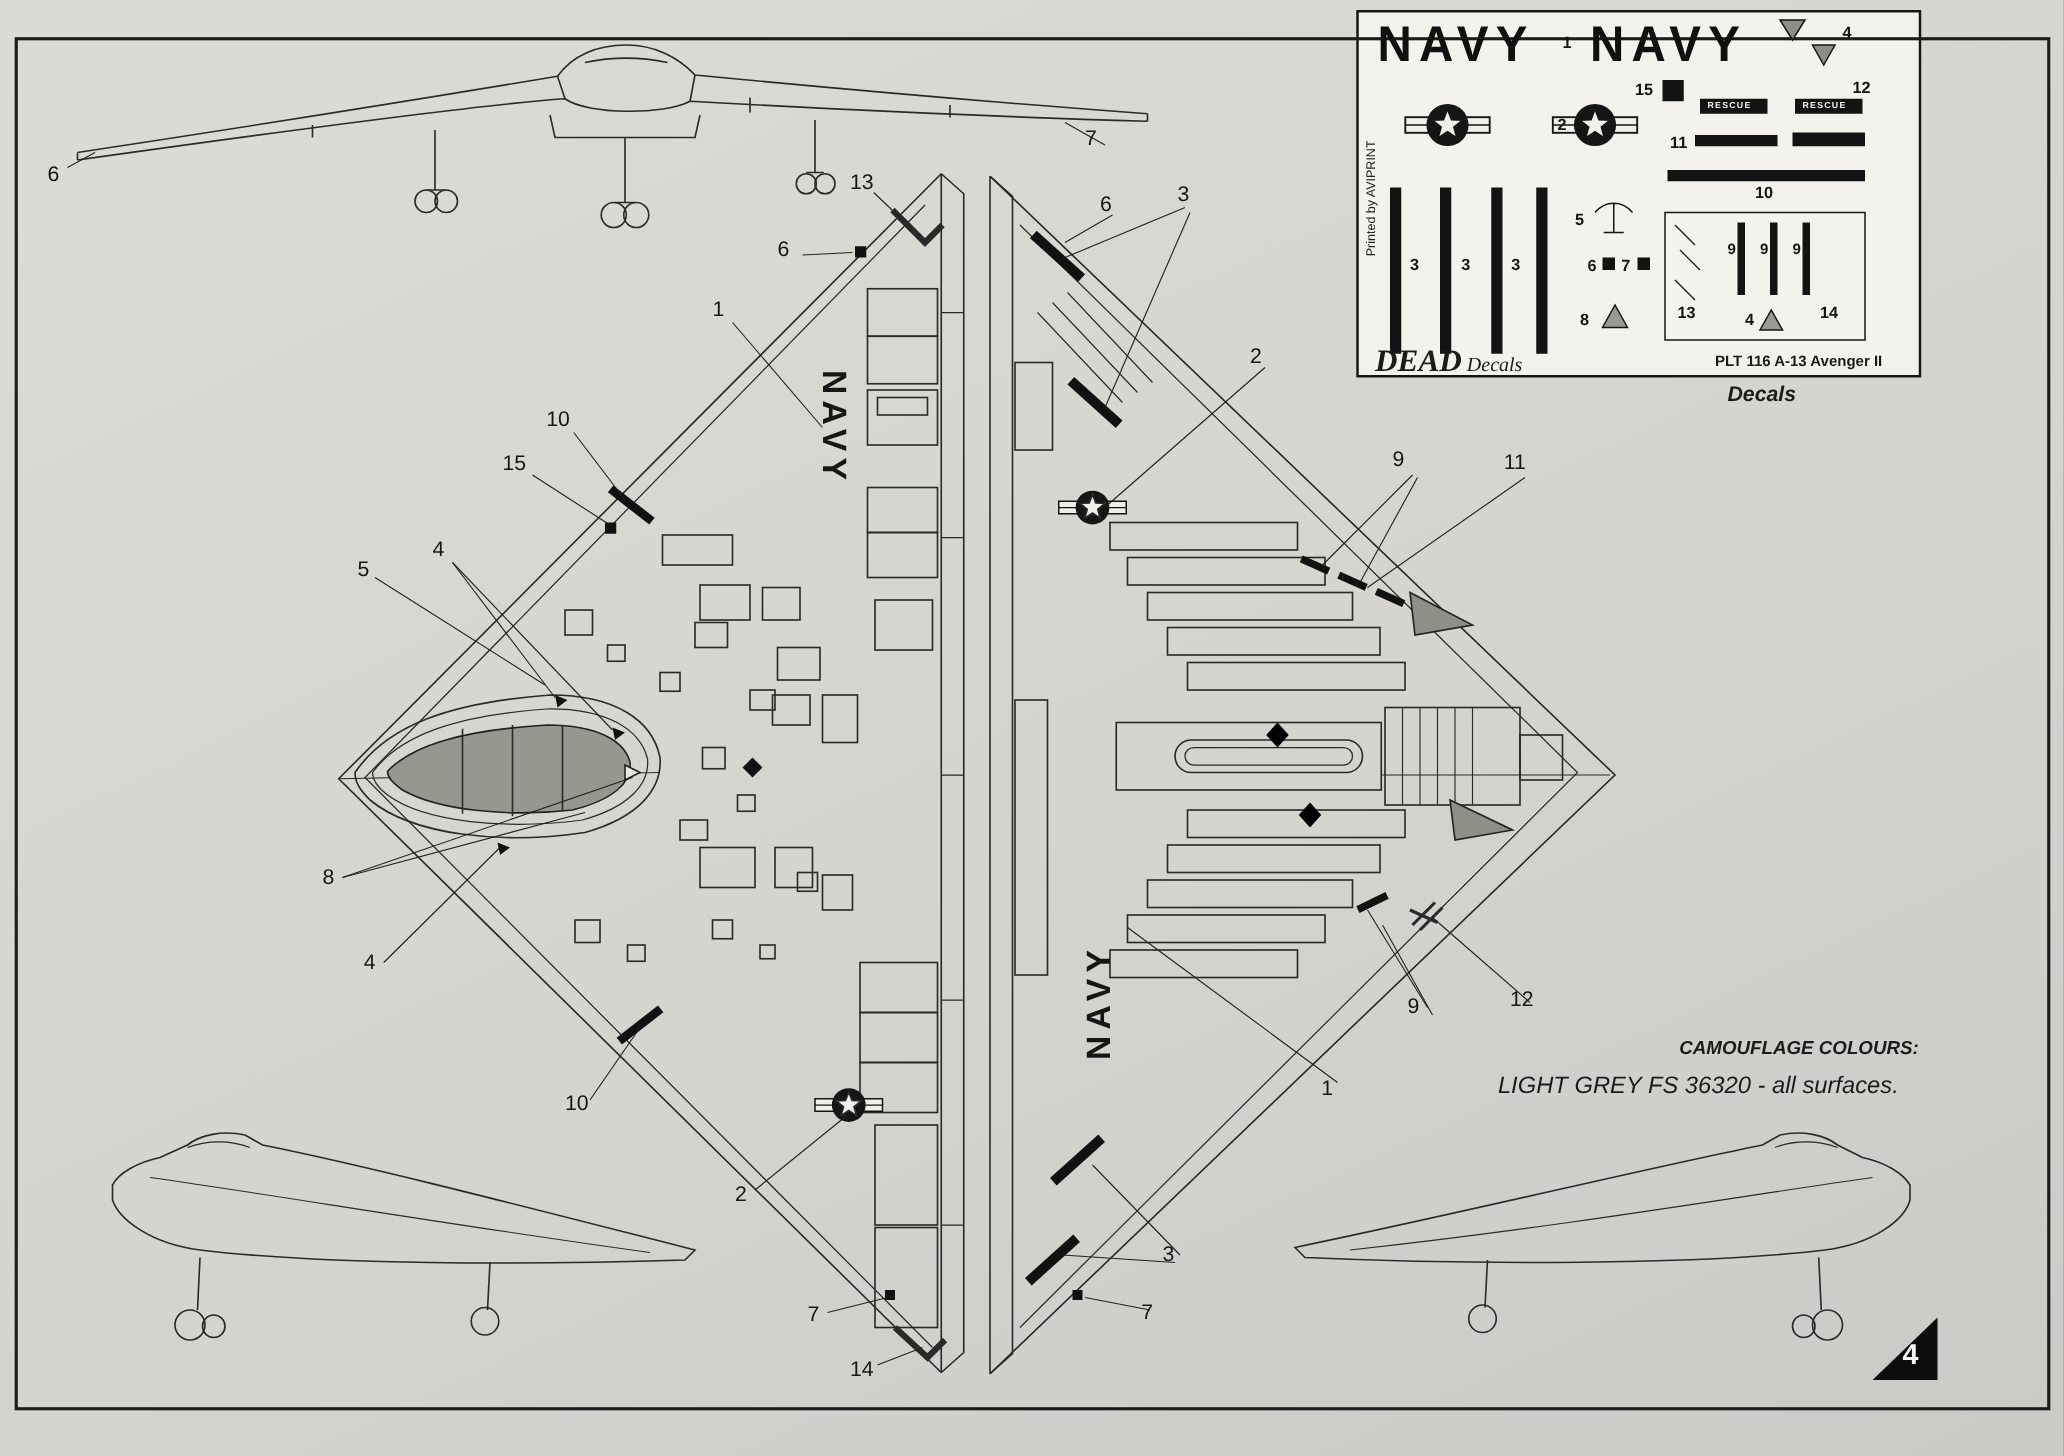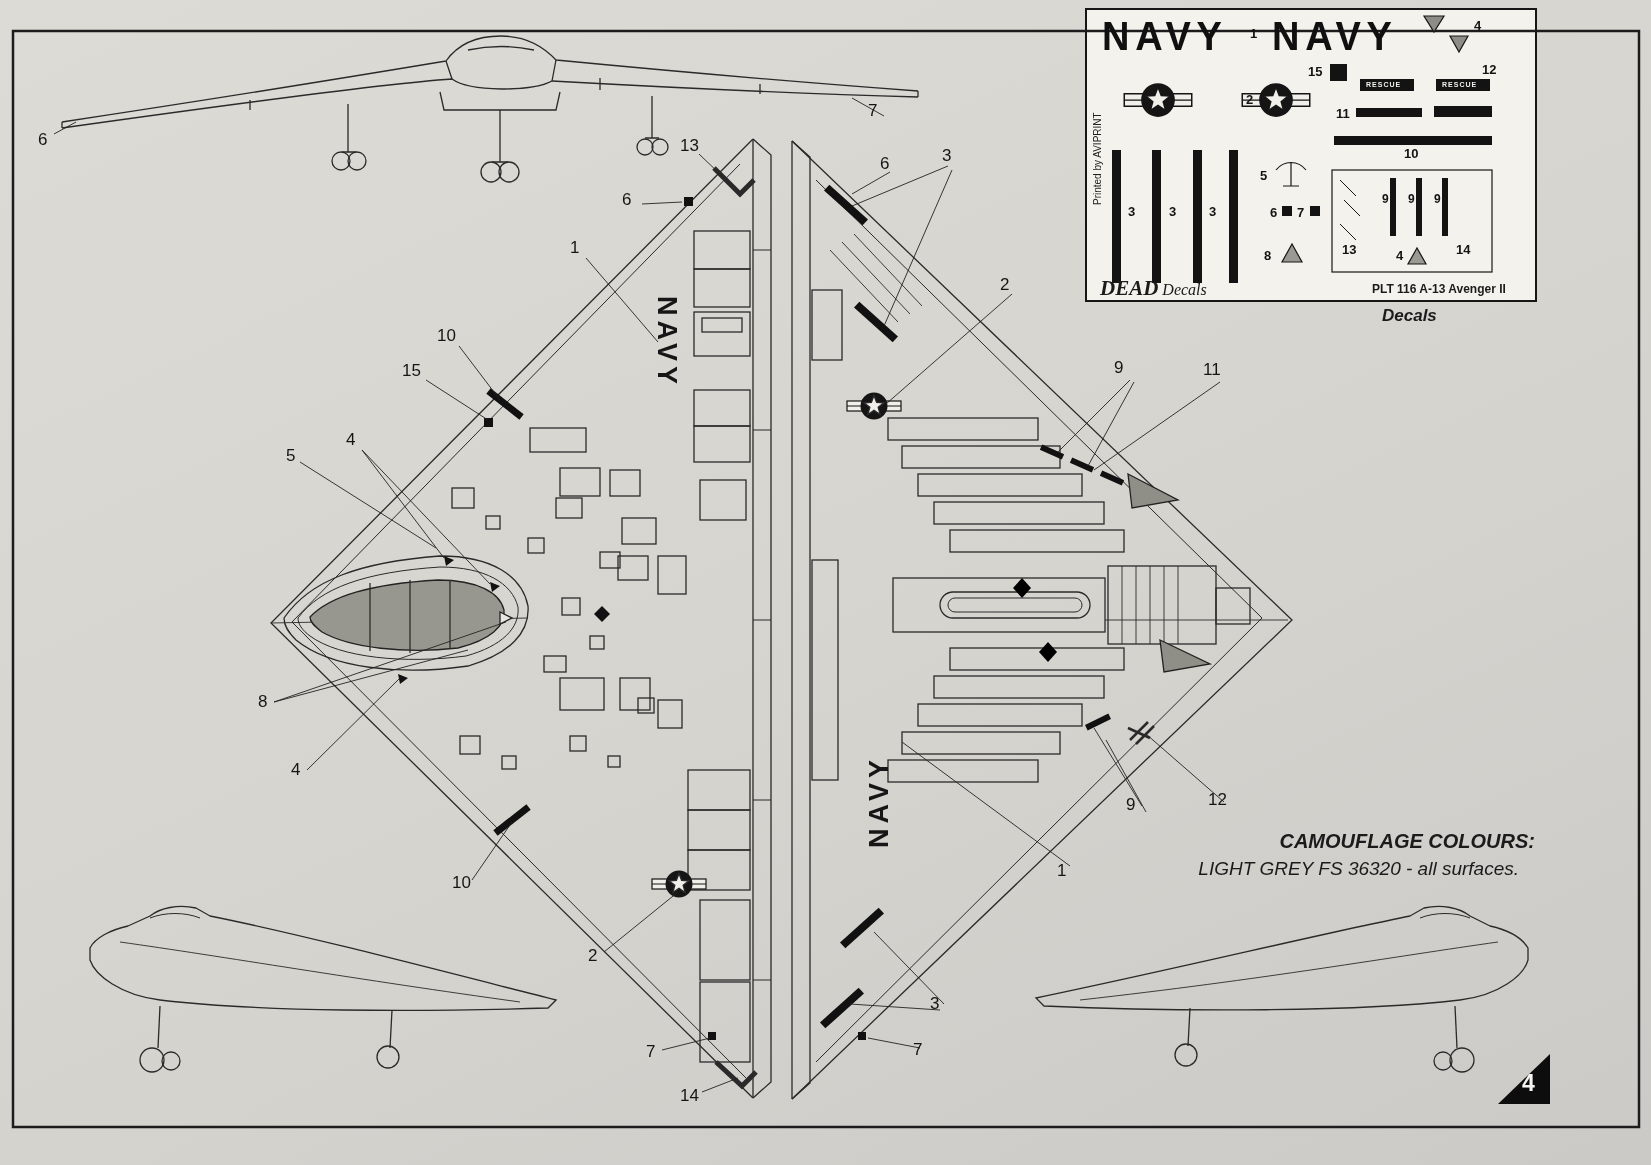--- a/index.html
+++ b/index.html
@@ -13,28 +13,28 @@
   .txt{position:absolute;white-space:nowrap;}
   .callout{position:absolute;white-space:nowrap;font-size:17px;font-weight:500;color:#151515;}
   .decal-box{position:absolute;left:1085px;top:8px;width:452px;height:294px;
     background:#f3f2ec;border:2px solid #161616;}
   .navy-decal{font-weight:700;font-size:40px;letter-spacing:6px;color:#101010;
     transform:scaleX(0.95);transform-origin:left top;}
   .decal-num{font-size:13px;font-weight:600;color:#141414;}
   .decal-num-sm{font-size:12px;font-weight:600;color:#141414;}
   .rescue{font-size:7px;font-weight:700;color:#f2f1eb;letter-spacing:1px;}
   .printed-by{font-size:10px;color:#222;transform:rotate(-90deg);transform-origin:left top;}
-  .brand-dead{font-family:"Liberation Serif",serif;font-style:italic;font-weight:700;font-size:21px;}
+  .brand-dead{font-family:"Liberation Serif",serif;font-style:italic;font-weight:700;font-size:25px;}
   .brand-design{font-family:"Liberation Serif",serif;font-style:italic;font-size:16px;margin-left:4px;}
   .plt-code{font-size:12px;font-weight:600;}
   .decals-caption{font-style:italic;font-weight:700;font-size:17px;}
   .navy-plan{font-weight:600;font-size:27px;letter-spacing:5px;color:#161616;}
   .navy-plan-top{left:682px;top:296px;transform:rotate(90deg);transform-origin:left top;}
   .navy-plan-bottom{left:864px;top:848px;transform:rotate(-90deg);transform-origin:left top;}
-  .camo-title{right:116px;top:830px;font-style:italic;font-weight:700;font-size:20px;}
+  .camo-title{right:116px;top:830px;font-style:italic;font-weight:700;font-size:15px;}
   .camo-detail{right:132px;top:858px;font-style:italic;font-size:19px;}
   .watermark{left:78px;top:492px;font-family:"Liberation Serif",serif;font-size:69px;
     color:#e91414;opacity:.95;letter-spacing:0;}
   .page-num{left:1522px;top:1070px;color:#f4f4f0;font-weight:700;font-size:23px;}
 </style>
 </head>
 <body>
 
 <div class="page">
 

